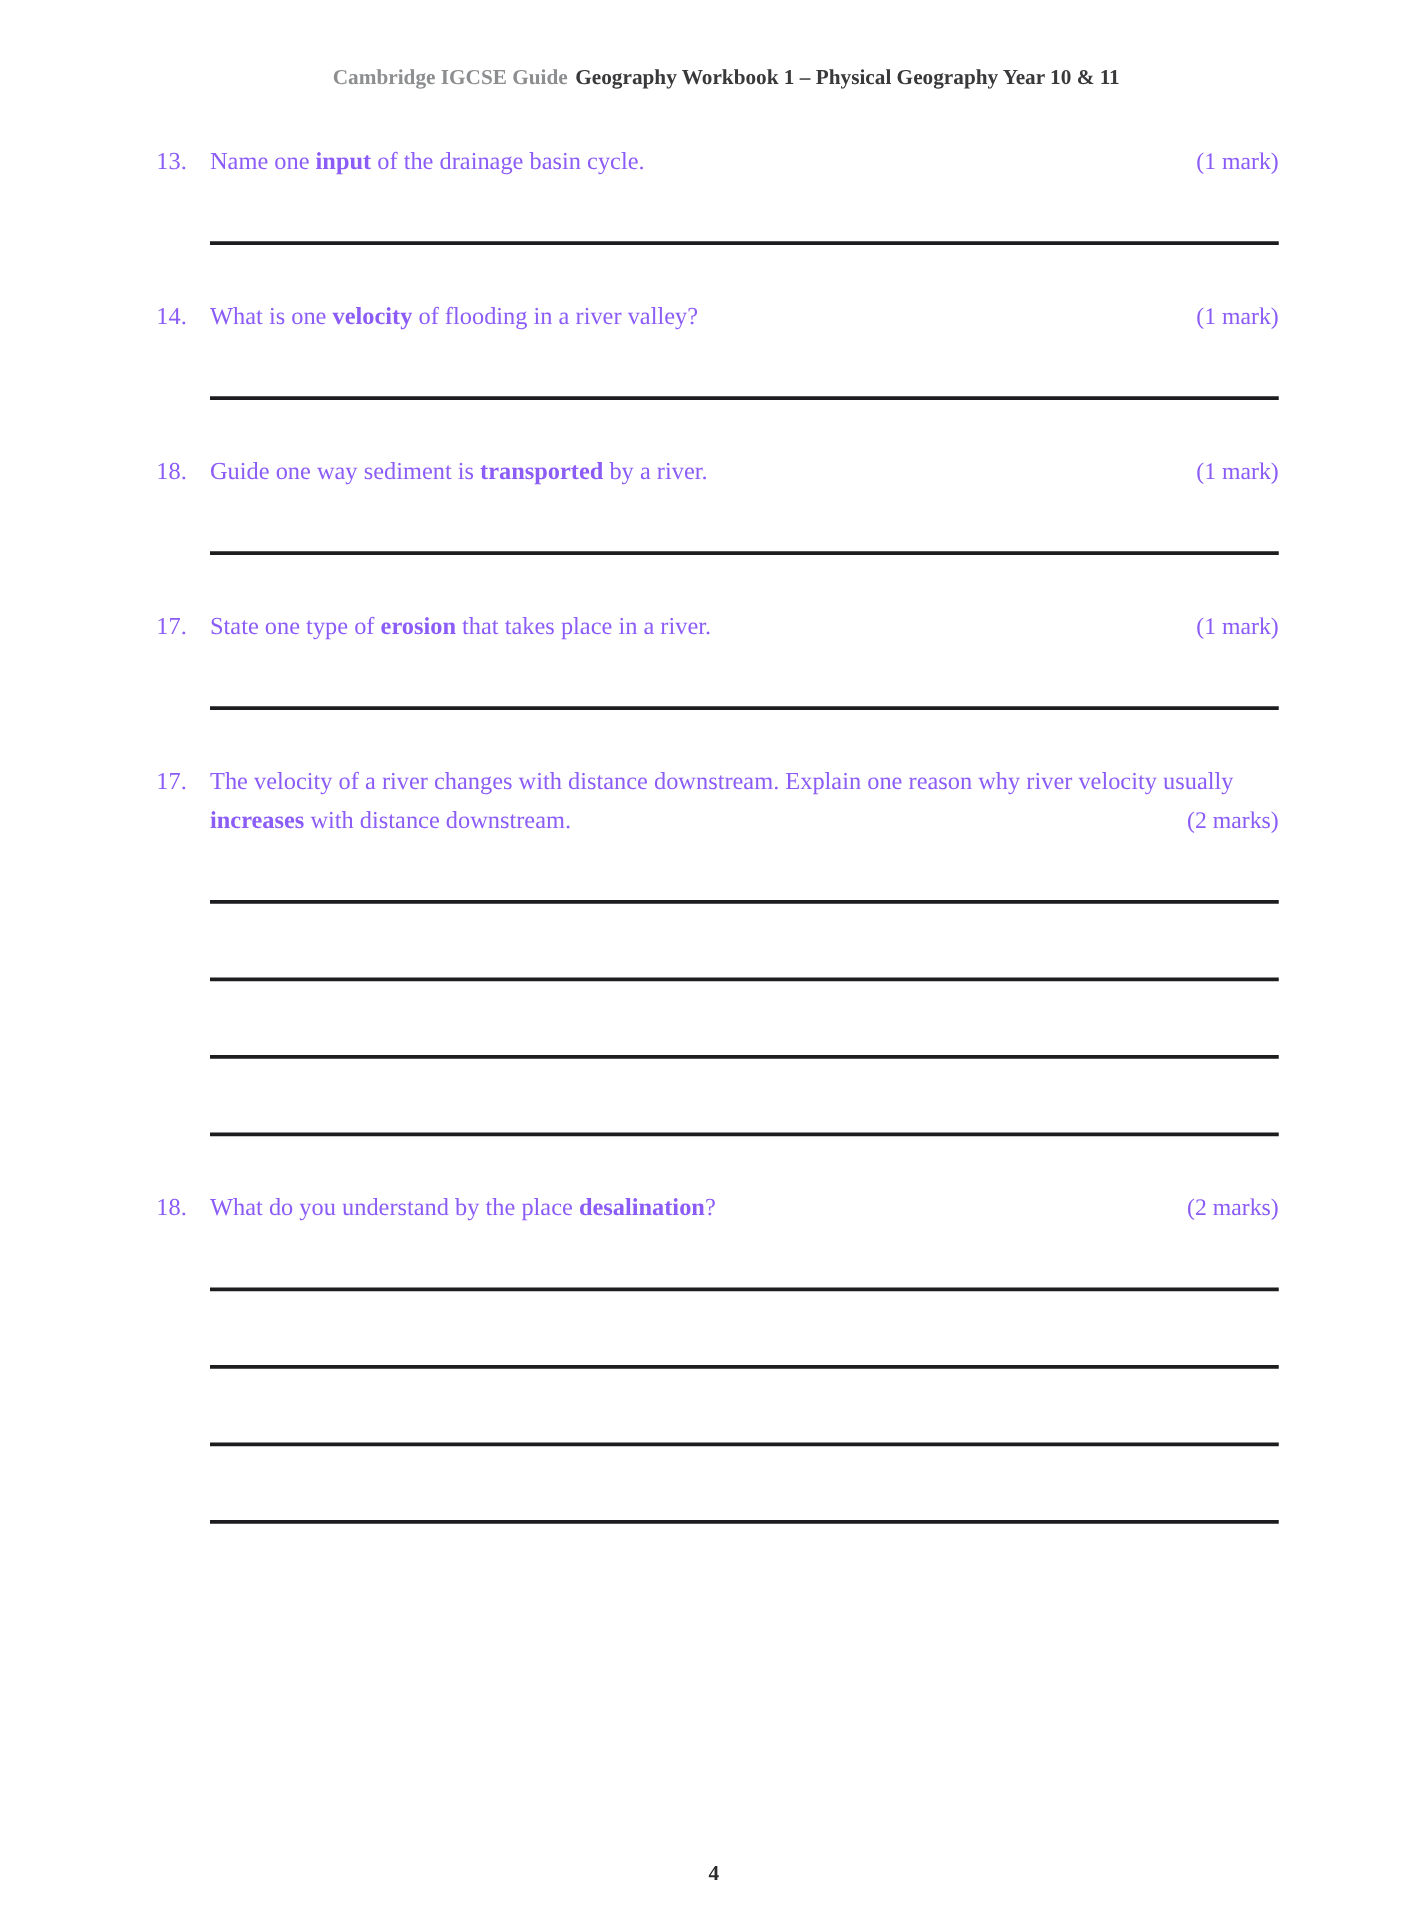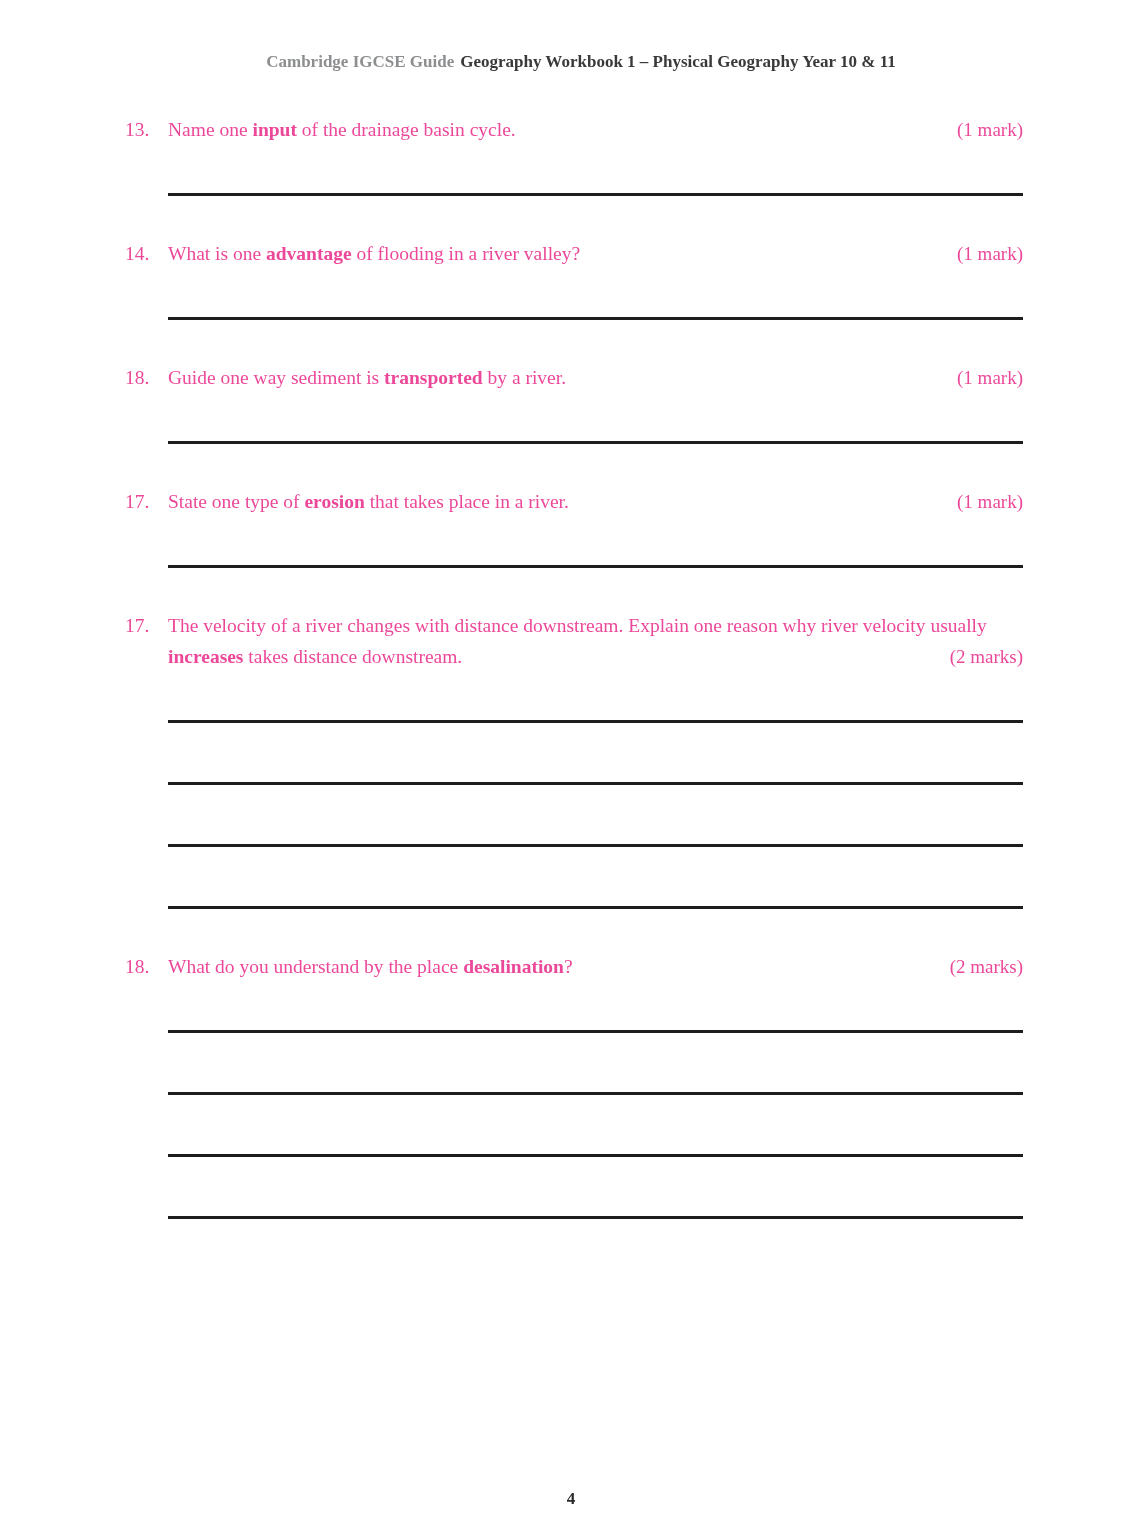--- a/index.html
+++ b/index.html
@@ -37,21 +37,21 @@
     width: 898px;
   }
   .question-block {
     margin-top: 42px;
   }
   .qrow {
     position: relative;
     display: flex;
     font-size: 19.5px;
     line-height: 31px;
-    color: #ec4899;
+    color: #8b5cf6;
   }
   .qnum {
     width: 43px;
     flex-shrink: 0;
   }
   .qtext {
     max-width: 835px;
   }
   .qtext .b {
     font-weight: 700;
@@ -105,21 +105,21 @@
       <span class="marks">(1 mark)</span>
     </div>
     <div class="lines">
           <div class="answer-line"></div>
         </div>
   </div>
 
   <div class="question-block">
     <div class="qrow">
       <span class="qnum">14.</span>
-      <span class="qtext"><span>What is one </span><span class="b">advantage</span><span> of flooding in a river valley?</span></span>
+      <span class="qtext"><span>What is one </span><span class="b">velocity</span><span> of flooding in a river valley?</span></span>
       <span class="marks">(1 mark)</span>
     </div>
     <div class="lines">
           <div class="answer-line"></div>
         </div>
   </div>
 
   <div class="question-block">
     <div class="qrow">
       <span class="qnum">18.</span>
@@ -138,21 +138,21 @@
       <span class="marks">(1 mark)</span>
     </div>
     <div class="lines">
           <div class="answer-line"></div>
         </div>
   </div>
 
   <div class="question-block">
     <div class="qrow">
       <span class="qnum">17.</span>
-      <span class="qtext"><span>The velocity of a river changes with distance downstream. Explain one reason why river velocity usually </span><span class="b">increases</span><span> takes distance downstream.</span></span>
+      <span class="qtext"><span>The velocity of a river changes with distance downstream. Explain one reason why river velocity usually </span><span class="b">increases</span><span> with distance downstream.</span></span>
       <span class="marks">(2 marks)</span>
     </div>
     <div class="lines">
           <div class="answer-line"></div>
           <div class="answer-line"></div>
           <div class="answer-line"></div>
           <div class="answer-line"></div>
         </div>
   </div>
 

